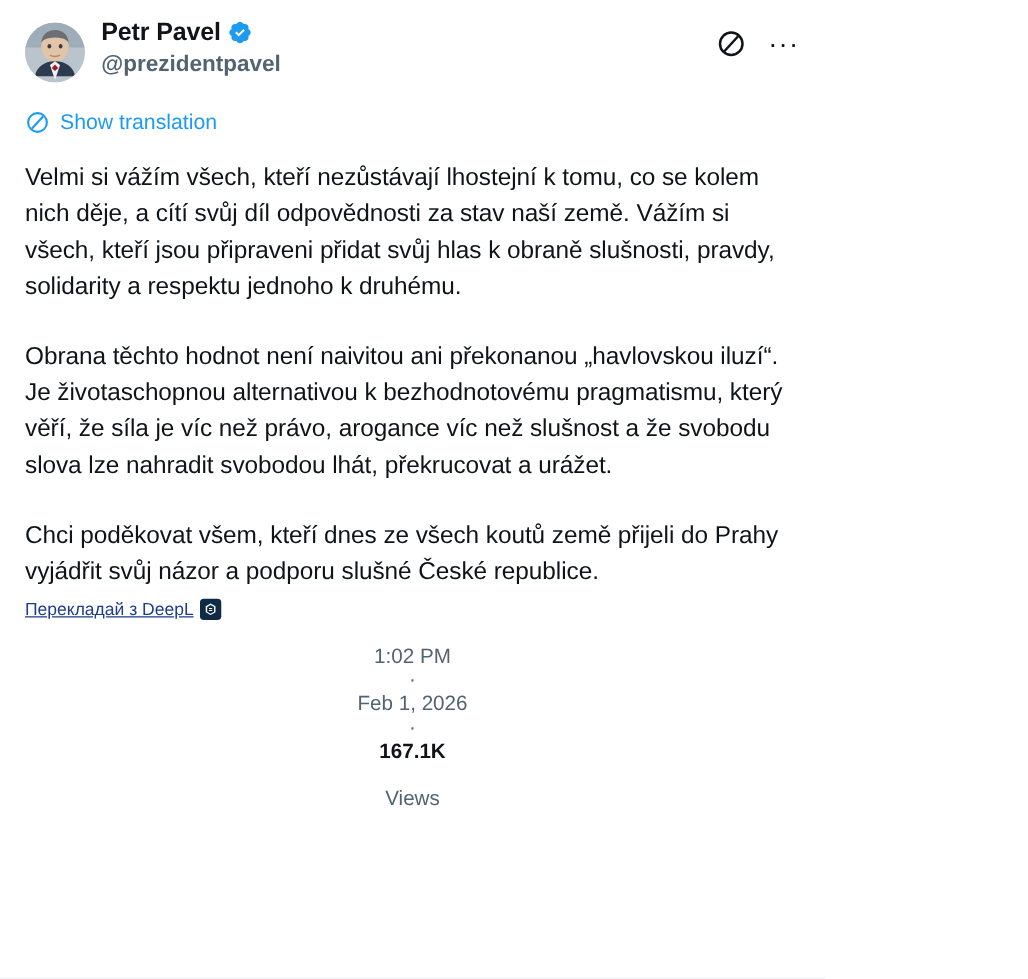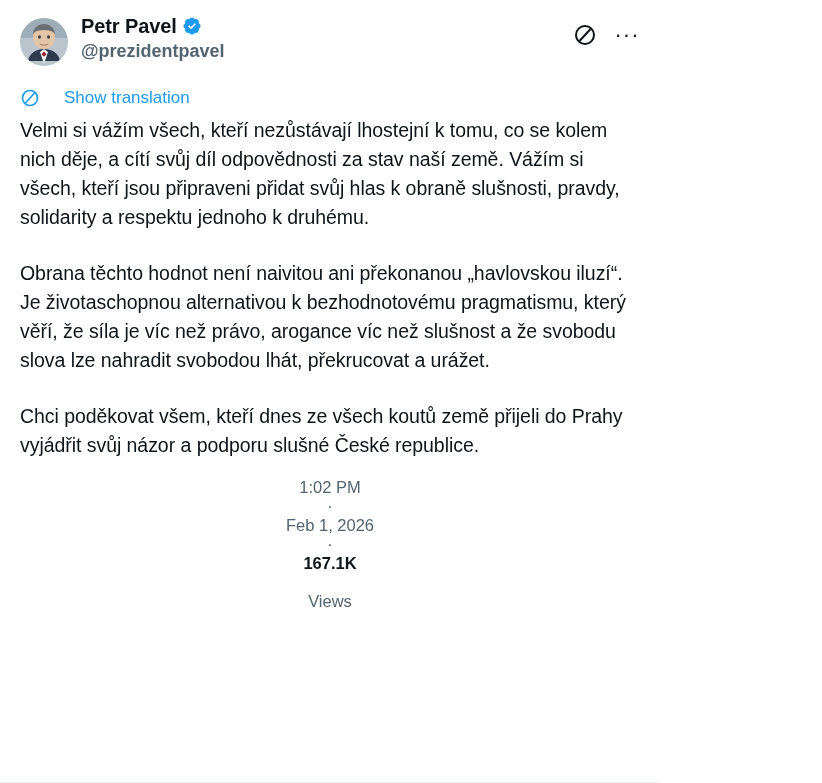--- a/index.html
+++ b/index.html
@@ -93,23 +93,23 @@
   .more-dots {
     font-size: 22px;
     line-height: 1;
     color: #0f1419;
     letter-spacing: 1px;
   }
   
   .translate-row {
     display: flex;
     align-items: center;
-    gap: 24px;
+    gap: 8px;
     margin-top: 12px;
-    margin-bottom: 6px;
+    margin-bottom: 18px;
     height: 24px;
   }
   .translate-icon {
     color: #1d9bf0;
     width: 20px;
     height: 20px;
     display: flex;
     align-items: center;
     justify-content: center;
   }
@@ -243,20 +243,30 @@
     </span>
     <span class="translate-link">Show translation</span>
   </div>
 
   <div class="tweet-text">
     <p>Velmi si vážím všech, kteří nezůstávají lhostejní k tomu, co se kolem nich děje, a cítí svůj díl odpovědnosti za stav naší země. Vážím si všech, kteří jsou připraveni přidat svůj hlas k obraně slušnosti, pravdy, solidarity a respektu jednoho k druhému.</p>
     <p>Obrana těchto hodnot není naivitou ani překonanou „havlovskou iluzí“. Je životaschopnou alternativou k bezhodnotovému pragmatismu, který věří, že síla je víc než právo, arogance víc než slušnost a že svobodu slova lze nahradit svobodou lhát, překrucovat a urážet.</p>
     <p class="last">Chci poděkovat všem, kteří dnes ze všech koutů země přijeli do Prahy vyjádřit svůj názor a podporu slušné České republice.</p>
   </div>
 
+  <div class="deepl-row">
+    <span class="deepl-text">Перекладай з DeepL</span>
+    <span class="deepl-logo">
+      <svg width="13" height="13" viewBox="0 0 24 24" aria-hidden="true">
+        <path fill="#0f2b46" d="M0 0h24v24H0z"></path>
+        <path fill="#ffffff" d="M12 3.2l7.2 4.2v8.8L12 20.4 4.8 16.2V7.4L12 3.2zm0 2.3L6.9 8.4v7.2L12 18.5l5.1-2.9V8.4L12 5.5z"></path>
+        <path fill="#ffffff" d="M9.6 10.1h4.8v1.5H9.6zm0 2.8h4.8v1.5H9.6z"></path>
+      </svg>
+    </span>
+  </div>
 
   <div class="tweet-footer">
     <span>1:02 PM</span>
     <span class="sep">·</span>
     <span>Feb 1, 2026</span>
     <span class="sep">·</span>
     <span class="views-count">167.1K</span>
     <span>&nbsp;</span>
     <span class="views-label">Views</span>
   </div>

